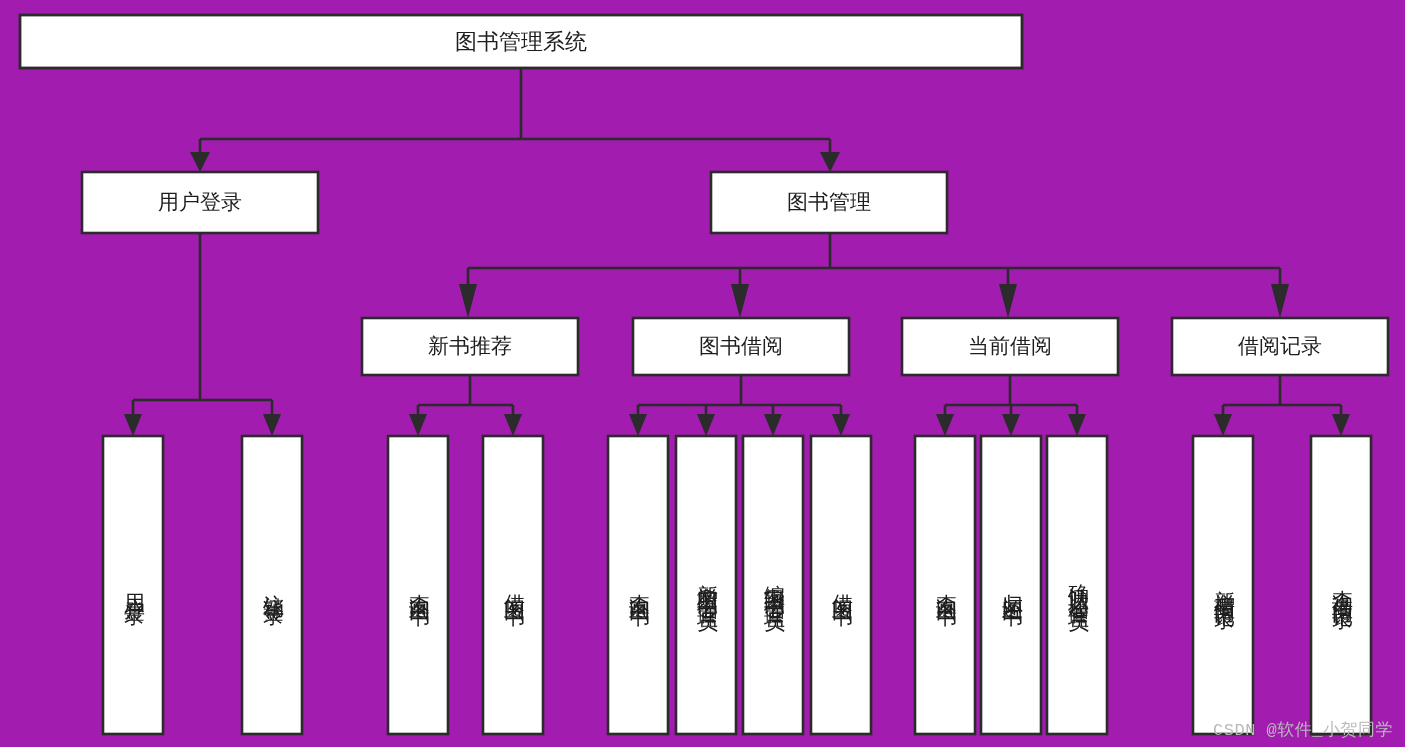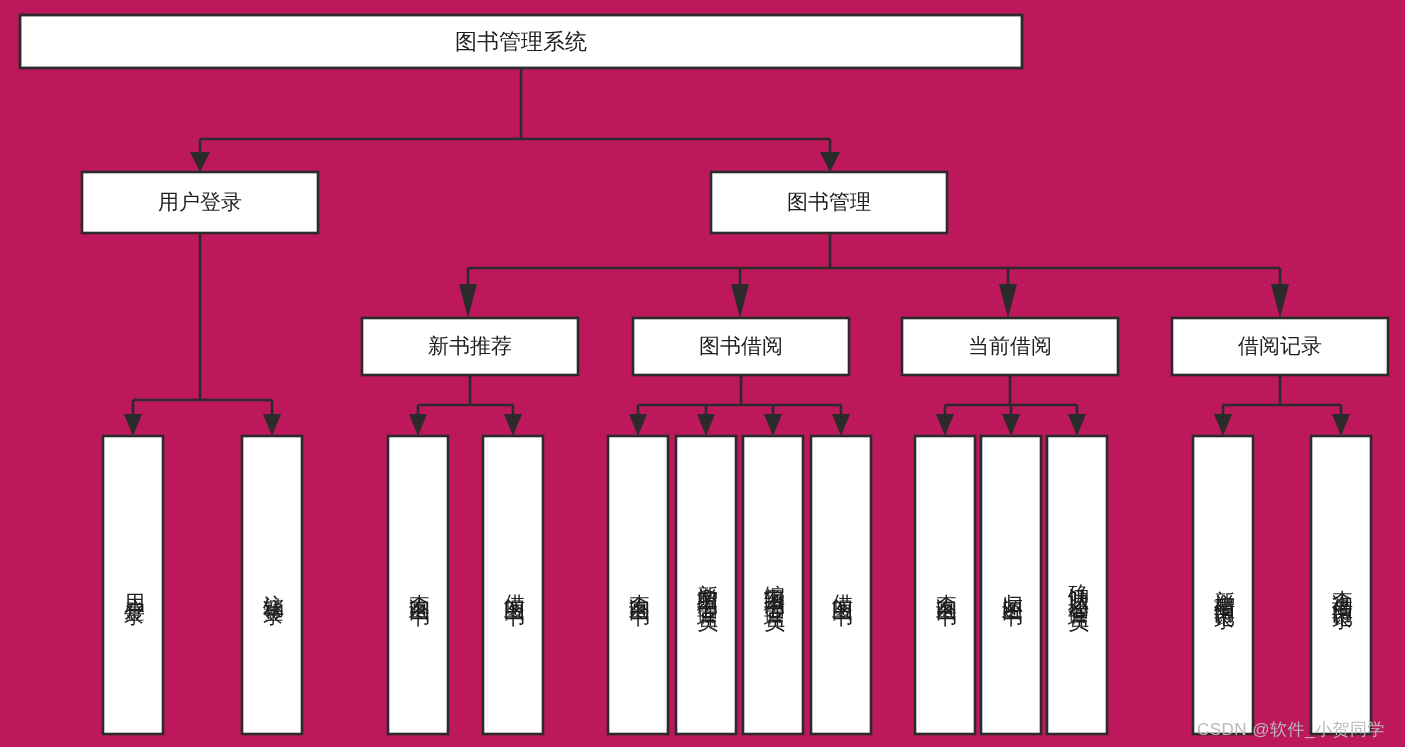--- a/index.html
+++ b/index.html
@@ -10,21 +10,21 @@
   body {
     width: 1405px;
     height: 747px;
     font-family: "Liberation Sans", "DejaVu Sans", sans-serif;
     overflow: hidden;
   }
   #diagram-root {
     position: relative;
     width: 1405px;
     height: 747px;
-    background: #be185d;
+    background: #a21caf;
   }
   svg.diagram-canvas {
     position: absolute;
     left: 0;
     top: 0;
     width: 1405px;
     height: 747px;
     display: block;
   }
   .node-box {
@@ -59,23 +59,23 @@
     fill: #1d1d1d;
     font-family: "Liberation Sans", "DejaVu Sans", sans-serif;
     font-size: 21px;
     text-anchor: middle;
     dominant-baseline: middle;
     writing-mode: vertical-rl;
     letter-spacing: 4px;
   }
   .watermark {
     position: absolute;
-    right: 20px;
+    right: 12px;
     bottom: 6px;
-    font-family: Liberation Sans, sans-serif;
+    font-family: Liberation Mono, monospace;
     font-size: 17px;
     color: #b9b9b9;
     white-space: nowrap;
     letter-spacing: 0.5px;
     pointer-events: none;
   }
 </style>
 </head>
 <body>
 

